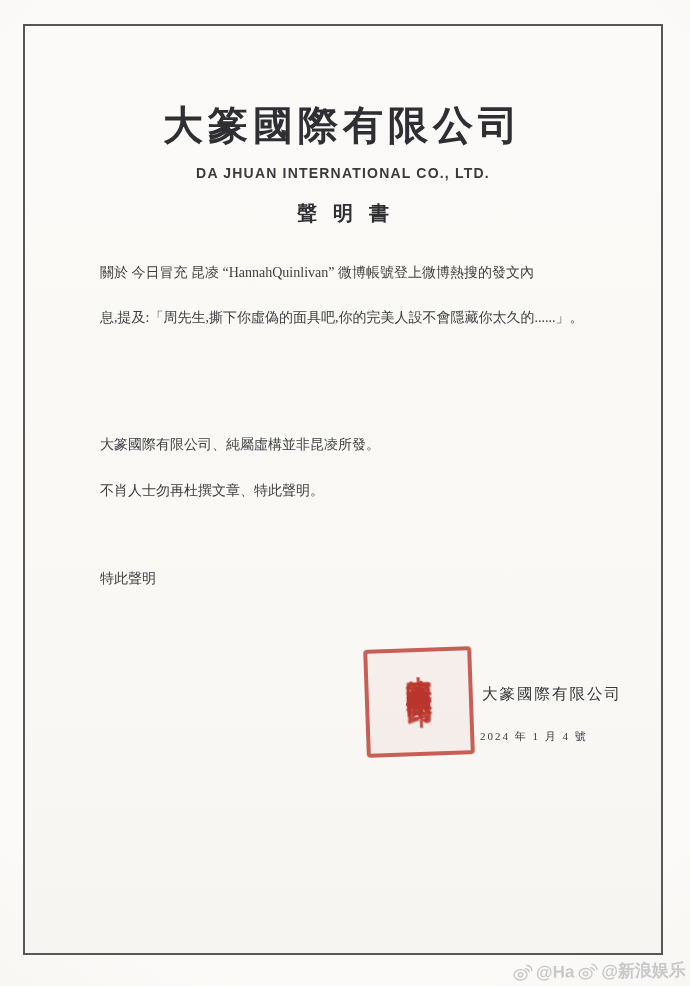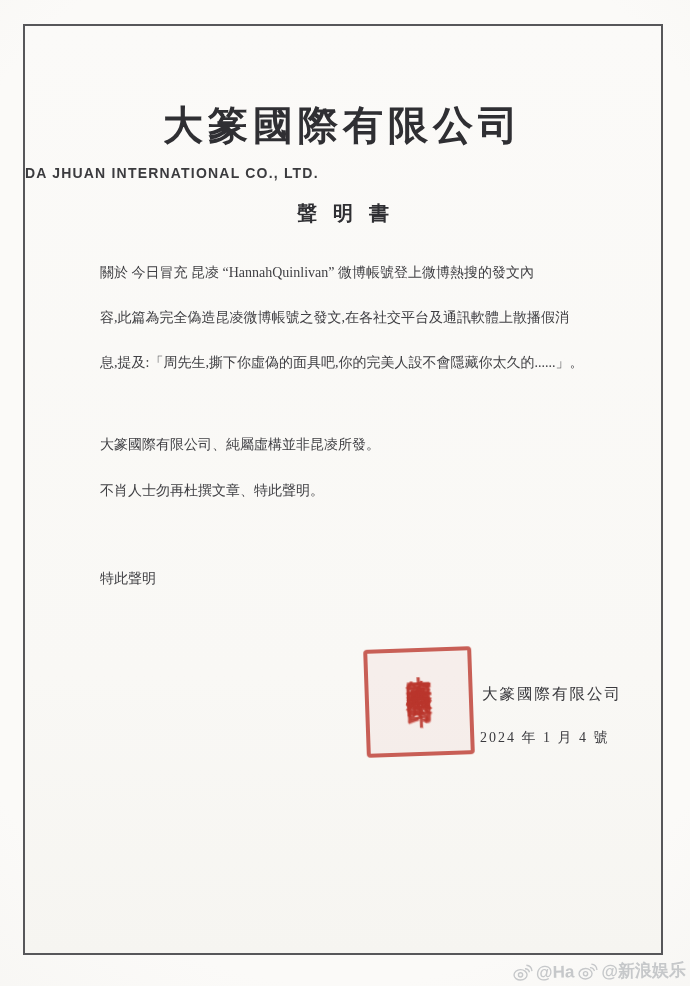--- a/index.html
+++ b/index.html
@@ -28,20 +28,21 @@
     left: 0; right: 0; top: 72px;
     text-align: center;
     font-size: 40px;
     font-weight: 600;
     letter-spacing: 5px;
     color: #2f2f33;
   }
   .company-en {
     position: absolute;
     left: 0; right: 0; top: 139px;
+    text-align: center;
     font-family: "Liberation Sans", "DejaVu Sans", sans-serif;
     font-size: 14px;
     font-weight: bold;
     letter-spacing: 1.2px;
     color: #3b3b3e;
   }
   .doc-title {
     position: absolute;
     left: 0; right: 0; top: 174px;
     text-align: center;
@@ -94,21 +95,21 @@
     position: absolute;
     left: 457px; top: 658px;
     font-size: 15.5px;
     letter-spacing: 2px;
     color: #3a3a3e;
     white-space: nowrap;
   }
   .sig-date {
     position: absolute;
     left: 455px; top: 703px;
-    font-size: 14px;
+    font-size: 11px;
     letter-spacing: 2px;
     color: #3a3a3e;
     white-space: nowrap;
   }
   .watermark {
     position: absolute;
     right: 4px; bottom: 3px;
     display: flex;
     align-items: center;
     gap: 3px;
@@ -129,21 +130,20 @@
   <div class="frame">
 
     <div class="company-zh">大篆國際有限公司</div>
 
     <div class="company-en">DA JHUAN INTERNATIONAL CO., LTD.</div>
 
     <div class="doc-title">聲明書</div>
 
     <div class="body-text p1">
       <span class="line">關於 今日冒充 昆凌 “HannahQuinlivan” 微博帳號登上微博熱搜的發文內</span>
-      <span class="line">容,此篇為完全偽造昆凌微博帳號之發文,在各社交平台及通訊軟體上散播假消</span>
       <span class="line">息,提及:「周先生,撕下你虛偽的面具吧,你的完美人設不會隱藏你太久的......」。</span>
     </div>
 
     <div class="body-text p2">
       <span class="line">大篆國際有限公司、純屬虛構並非昆凌所發。</span>
     </div>
 
     <div class="body-text p3">
       <span class="line">不肖人士勿再杜撰文章、特此聲明。</span>
     </div>

